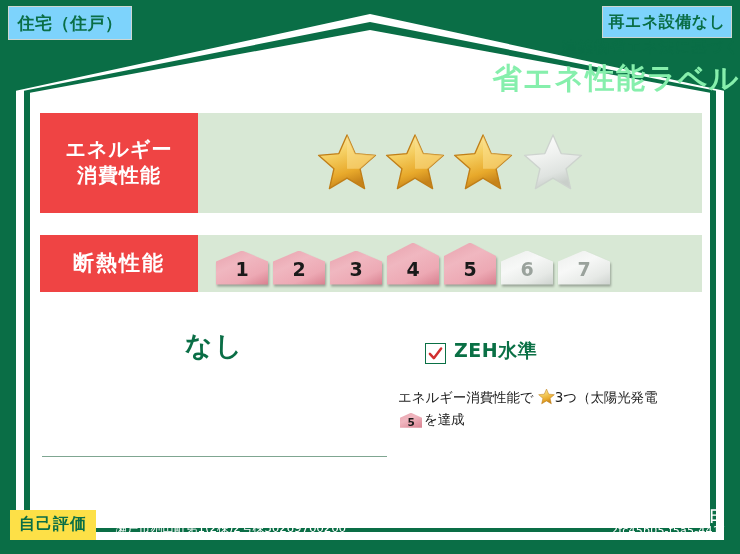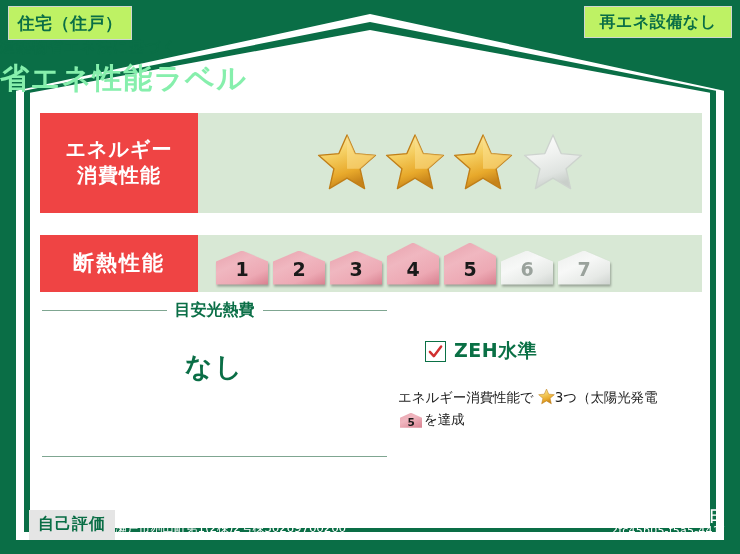--- a/index.html
+++ b/index.html
@@ -36,45 +36,45 @@
     position: absolute;
     left: 30px; top: 30px;
     width: 680px; height: 498px;
     background: #ffffff;
     clip-path: polygon(0% 12.6%, 50% 0%, 100% 12.6%, 100% 100%, 0% 100%);
   }
 
   
   .corner-tag {
     position: absolute;
-    background: #bef264;
+    background: #7dd3fc;
     color: #0a6e46;
     font-weight: bold;
     display: flex; align-items: center; justify-content: center;
     letter-spacing: 0.5px;
     z-index: 30;
   }
   #tag-left {
     left: 8px; top: 6px;
     width: 124px; height: 34px;
     font-size: 17px;
     border: 1px solid #cfd6d1;
   }
   #tag-right {
     right: 8px; top: 6px;
-    width: 148px; height: 32px;
+    width: 130px; height: 32px;
     font-size: 16px;
     border: 1px solid #cfd6d1;
   }
 
   
   .title-wrap {
     position: absolute;
     left: 0; top: 38px; width: 740px;
-    text-align: left; z-index: 20;
+    text-align: right; z-index: 20;
   }
   #title-sub {
     font-size: 15px; font-weight: bold; color: #0a6e46;
     letter-spacing: 1px; line-height: 1.3;
   }
   #title-main {
     font-size: 29px; font-weight: bold; color: #86efac;
     letter-spacing: 1.5px; line-height: 1.25; margin-top: 2px;
   }
 
@@ -154,21 +154,21 @@
     position: absolute; left: 42px; top: 456px;
     width: 345px; height: 1px; background: #7fa691;
     z-index: 20;
   }
 
   
   #zeh-block {
     position: absolute; left: 398px; top: 338px;
     width: 310px; z-index: 20;
   }
-  .zeh-head { display: flex; align-items: center; gap: 8px; padding-left: 27px; }
+  .zeh-head { display: flex; align-items: flex-end; gap: 8px; padding-left: 27px; }
   .check-box {
     width: 21px; height: 21px;
     border: 1.6px solid #0a7045; background: #fff;
     display: flex; align-items: center; justify-content: center;
     flex: 0 0 auto;
   }
   .check-box svg { width: 15px; height: 15px; display: block; }
   #zeh-title { font-size: 19px; font-weight: bold; color: #0a7045; letter-spacing: 0.5px; }
   #zeh-desc {
     margin-top: 23px;
@@ -192,22 +192,22 @@
     font-size: 10.5px; font-weight: bold; color: #1a1a1a;
     line-height: 19px;
   }
 
   
   #footer {
     position: absolute; left: 0; bottom: 0;
     width: 740px; height: 56px; z-index: 40;
   }
   #self-eval-badge {
-    position: absolute; left: 29px; top: 12px;
-    background: #e5e5e5; color: #0a6e46;
+    position: absolute; left: 10px; top: 12px;
+    background: #fde047; color: #0a6e46;
     font-weight: bold; font-size: 16px;
     padding: 4px 9px 5px; letter-spacing: 1px;
   }
   #footer-address {
     position: absolute; left: 115px; top: 22px;
     color: #ffffff; font-size: 12px; letter-spacing: -0.2px;
     white-space: nowrap;
   }
   #footer-date {
     position: absolute; right: 16px; top: 9px;
@@ -306,25 +306,20 @@
           </div>
         <div class="chip off h-sm">
           <span class="shape"></span>
           <span class="num">7</span>
           </div>
       </div>
     </div>
   </div>
 
   <div id="cost-block">
-    <div class="cost-head">
-      <span class="rule"></span>
-      <span>目安光熱費</span>
-      <span class="rule"></span>
-    </div>
     <div id="cost-value">なし</div>
   </div>
   <div id="cost-underline"></div>
 
   <div id="zeh-block">
     <div class="zeh-head">
       <span class="check-box">
         <svg viewBox="0 0 16 16">
           <polyline points="2,8.4 6.2,13 14,2.6" fill="none" stroke="#d12f2f" stroke-width="2.6" stroke-linecap="round" stroke-linejoin="round"></polyline>
         </svg>

